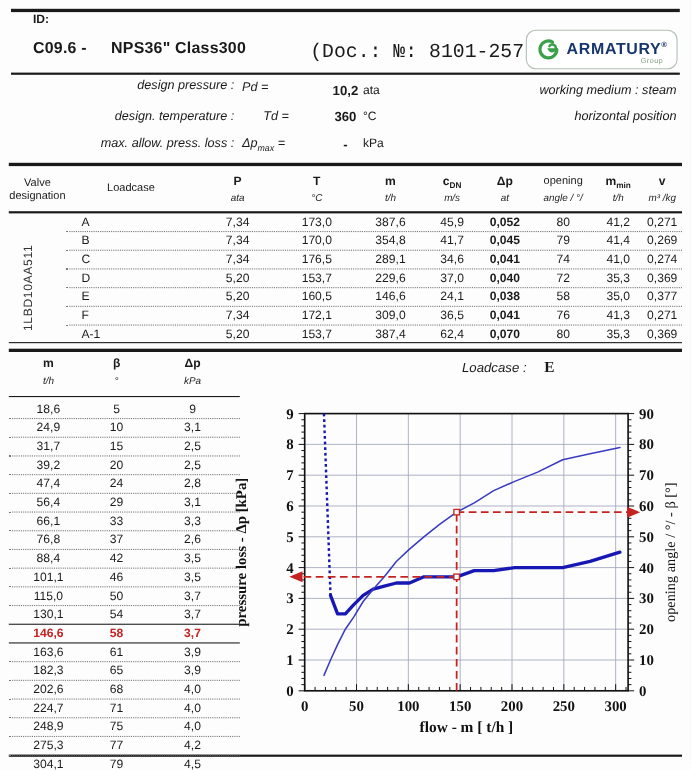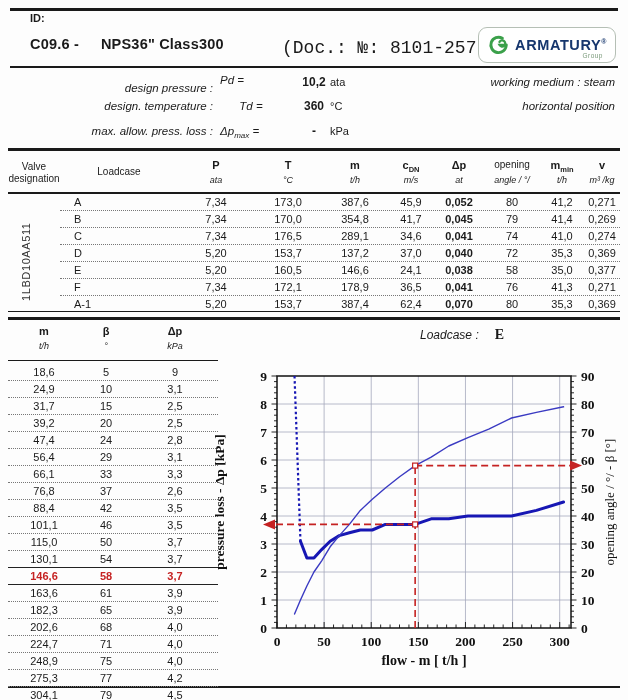--- a/index.html
+++ b/index.html
@@ -77,21 +77,21 @@
   <div class="abs doc-no">(Doc.: №: 8101-257 )</div>
   <div class="abs logo-box">
     <svg width="24" height="24" viewBox="0 0 24 24">
       <path d="M 20 12 A 8 8 0 1 1 16 5" fill="none" stroke="#3ba04a" stroke-width="3" stroke-linecap="round"></path>
       <path d="M 20 12 L 13 12 A 3.2 3.2 0 1 0 13 8.8" fill="none" stroke="#3ba04a" stroke-width="2.4" stroke-linecap="round"></path>
     </svg>
     <span class="logo-text"><span>ARMATURY</span><span class="logo-reg">®</span></span>
     <span class="logo-sub">Group</span>
   </div>
 
-  <div class="abs p-label" style="left:8px;top:82px;">design pressure :</div>
+  <div class="abs p-label" style="left:8px;top:72px;">design pressure :</div>
   <div class="abs p-sym" style="top:74px;"><span>Pd</span><sub></sub><span> =</span></div>
   <div class="abs p-val" style="top:75px;">10,2</div>
   <div class="abs p-unit" style="top:76px;">ata</div>
   <div class="abs p-label" style="left:8px;top:100px;">design. temperature :</div>
 
   <div class="abs p-right" style="top:76px;">working medium :  steam</div>
   <div class="abs p-sym" style="top:100px;text-align:center;"><span>Td</span><sub></sub><span> =</span></div>
   <div class="abs p-val" style="top:99px;">360</div>
   <div class="abs p-unit" style="top:100px;">°C</div>
   <div class="abs p-right" style="top:100px;">horizontal position</div>
@@ -168,21 +168,21 @@
         <div class="cell">34,6</div>
         <div class="cell bold">0,041</div>
         <div class="cell">74</div>
         <div class="cell">41,0</div>
         <div class="cell">0,274</div>
       </div>
       <div class="lc-row sep">
         <div class="cell lc-cell">D</div>
         <div class="cell">5,20</div>
         <div class="cell">153,7</div>
-        <div class="cell">137,2</div>
+        <div class="cell">229,6</div>
         <div class="cell">37,0</div>
         <div class="cell bold">0,040</div>
         <div class="cell">72</div>
         <div class="cell">35,3</div>
         <div class="cell">0,369</div>
       </div>
       <div class="lc-row sep">
         <div class="cell lc-cell">E</div>
         <div class="cell">5,20</div>
         <div class="cell">160,5</div>
@@ -190,21 +190,21 @@
         <div class="cell">24,1</div>
         <div class="cell bold">0,038</div>
         <div class="cell">58</div>
         <div class="cell">35,0</div>
         <div class="cell">0,377</div>
       </div>
       <div class="lc-row sep">
         <div class="cell lc-cell">F</div>
         <div class="cell">7,34</div>
         <div class="cell">172,1</div>
-        <div class="cell">178,9</div>
+        <div class="cell">309,0</div>
         <div class="cell">36,5</div>
         <div class="cell bold">0,041</div>
         <div class="cell">76</div>
         <div class="cell">41,3</div>
         <div class="cell">0,271</div>
       </div>
       <div class="lc-row sep">
         <div class="cell lc-cell">A-1</div>
         <div class="cell">5,20</div>
         <div class="cell">153,7</div>

